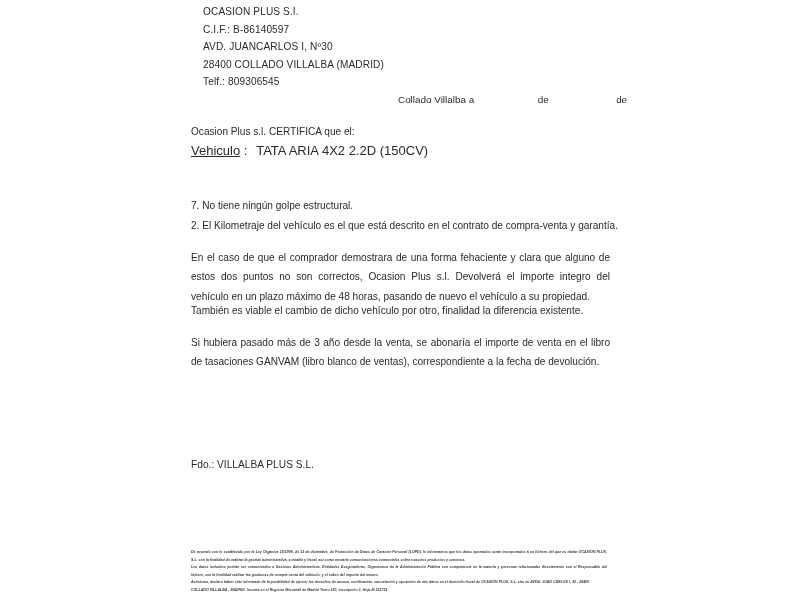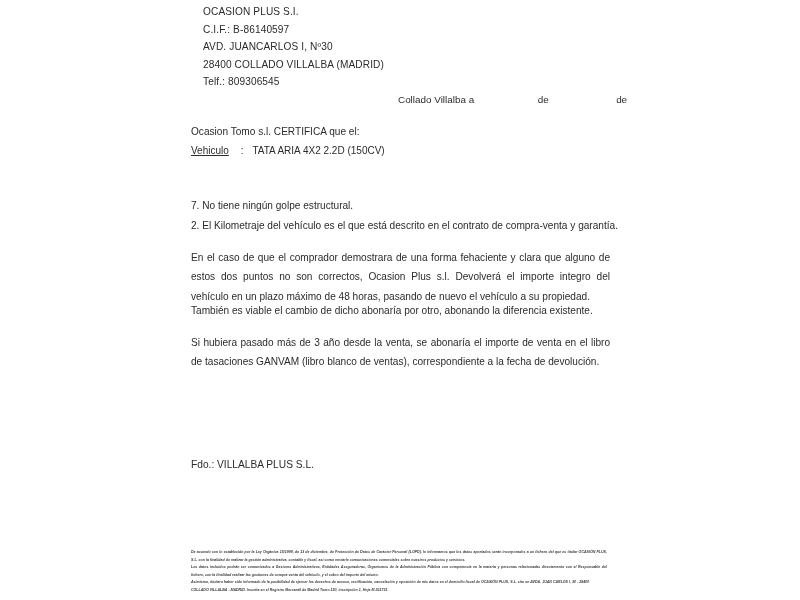--- a/index.html
+++ b/index.html
@@ -52,21 +52,21 @@
     left: 191px;
     top: 126px;
     font-size: 10.1px;
     color: #2b2b2b;
   }
 
   .field-rows {
     position: absolute;
     left: 191px;
     top: 142px;
-    font-size: 10px;
+    font-size: 13px;
     color: #2b2b2b;
     line-height: 17.5px;
   }
   .field-rows .row { white-space: nowrap; }
   .field-rows .lbl {
     display: inline-block;
     min-width: 47px;
     text-decoration: underline;
     text-underline-offset: 1px;
   }
@@ -138,37 +138,37 @@
   </div>
 
   <div class="datetime-line">
     <span>Collado Villalba a</span>
     <span class="gapA"></span>
     <span>de</span>
     <span class="gapB"></span>
     <span>de</span>
   </div>
 
-  <div class="certifica">Ocasion Tomo s.l. CERTIFICA que el:</div>
+  <div class="certifica">Ocasion Plus s.l. CERTIFICA que el:</div>
 
   <div class="field-rows">
     <div class="row">
       <span class="lbl">Vehiculo</span>
       <span class="sep">:</span>
       <span>TATA ARIA 4X2 2.2D (150CV)</span>
     </div>
   </div>
 
   <div class="points">
     <div>7. No tiene ningún golpe estructural.</div>
     <div>2. El Kilometraje del vehículo es el que está descrito en el contrato de compra-venta y garantía.</div>
   </div>
 
   <div class="para p1">En el caso de que el comprador demostrara de una forma fehaciente y clara que alguno de estos dos puntos no son correctos, Ocasion Plus s.l. Devolverá el importe integro del vehículo en un plazo máximo de 48 horas, pasando de nuevo el vehículo a su propiedad.</div>
-  <div class="para p2">También es viable el cambio de dicho abonaría por otro, abonando la diferencia existente.</div>
+  <div class="para p2">También es viable el cambio de dicho vehículo por otro, finalidad la diferencia existente.</div>
   <div class="para p3">Si hubiera pasado más de 3 año desde la venta, se abonaría el importe de venta en el libro de tasaciones GANVAM (libro blanco de ventas), correspondiente a la fecha de devolución.</div>
 
   <div class="signature">Fdo.: VILLALBA PLUS S.L.</div>
 
   <div class="legal">
     <p class="tight">De acuerdo con lo establecido por la Ley Orgánica 15/1999, de 13 de diciembre, de Protección de Datos de Carácter Personal (LOPD), le informamos que los datos aportados serán incorporados a un fichero del que es titular OCASIÓN PLUS, S.L. con la finalidad de realizar la gestión administrativa, contable y fiscal, así como enviarle comunicaciones comerciales sobre nuestros productos y servicios.</p>
     <p class="tight">Los datos incluidos podrán ser comunicados a Gestores Administrativos, Entidades Aseguradoras, Organismos de la Administración Pública con competencia en la materia y personas relacionadas directamente con el Responsable del fichero, con la finalidad realizar las gestiones de compra venta del vehículo, y el cobro del importe del mismo.</p>
     <p>Asimismo, declaro haber sido informado de la posibilidad de ejercer los derechos de acceso, rectificación, cancelación y oposición de mis datos en el domicilio fiscal de OCASIÓN PLUS, S.L. sito en AVDA. JUAN CARLOS I, 30 - 28400 COLLADO VILLALBA - MADRID. Inscrita en el Registro Mercantil de Madrid Tomo 150, inscripción 1, Hoja M-511731</p>
   </div>
 

